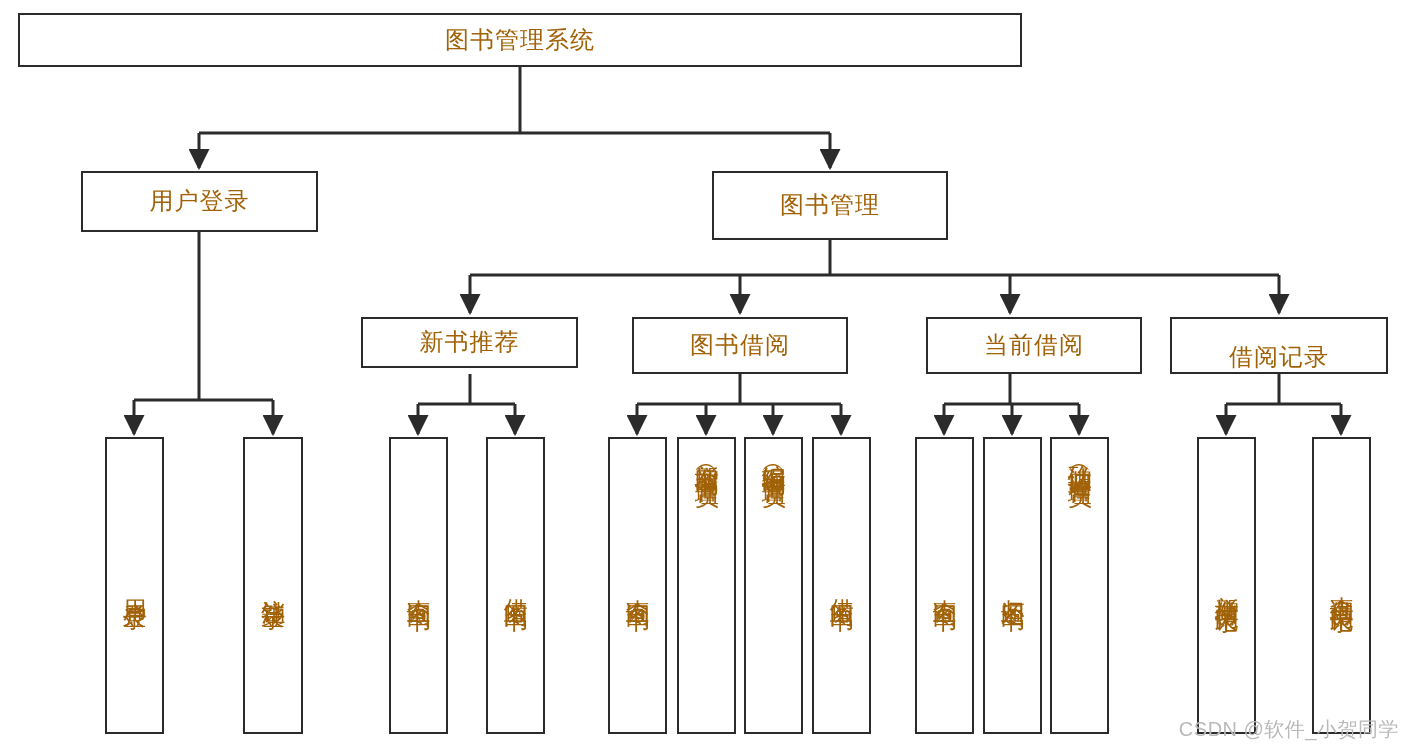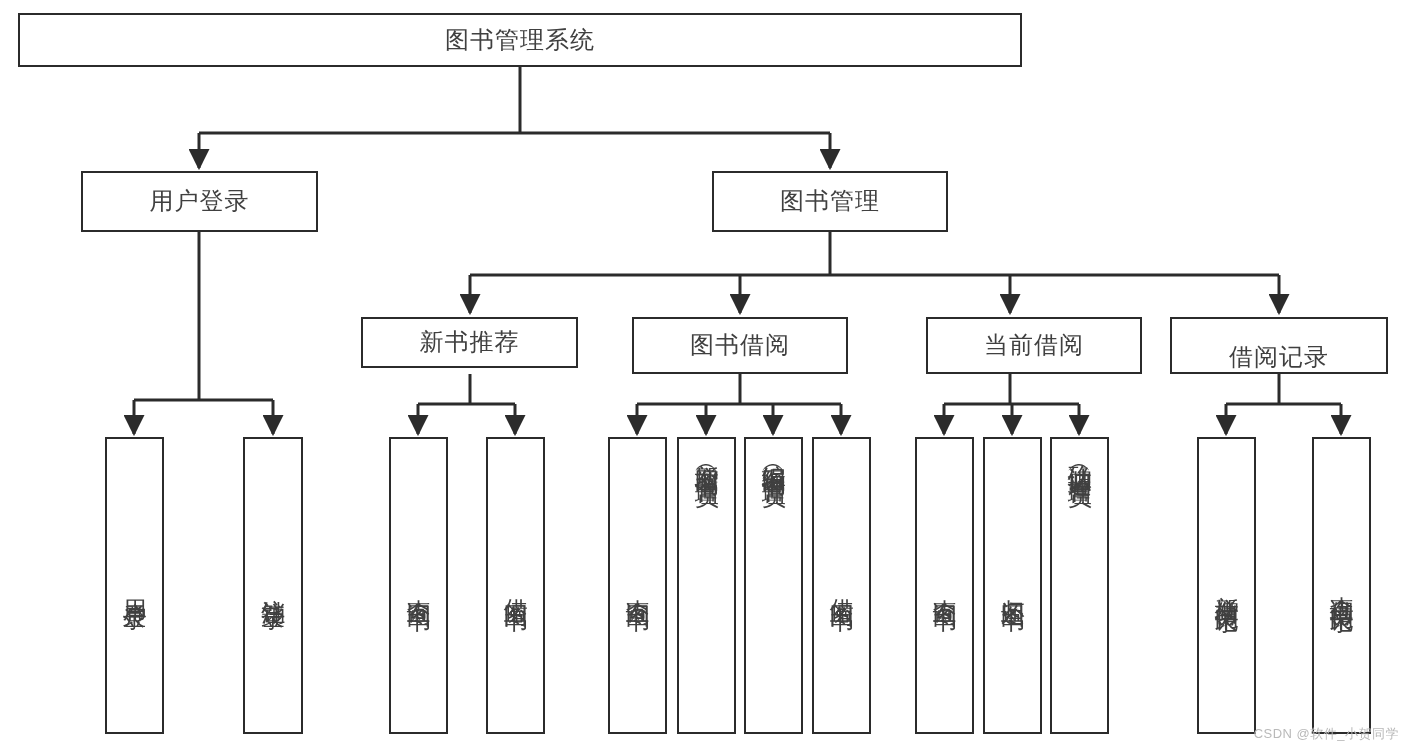--- a/index.html
+++ b/index.html
@@ -23,21 +23,21 @@
     left: 0;
     top: 0;
     width: 1405px;
     height: 747px;
   }
   .node {
     position: absolute;
     box-sizing: border-box;
     border: 2px solid #2b2b2b;
     background: #ffffff;
-    color: #404040;
+    color: #a16207;
     display: flex;
     align-items: center;
     justify-content: center;
     text-align: center;
     z-index: 2;
   }
   .node.horiz {
     font-size: 24px;
     line-height: 1.2;
     letter-spacing: 1px;
@@ -53,21 +53,21 @@
     align-items: center;
     justify-content: center;
   }
   .node.vert.topalign {
     justify-content: flex-start;
   }
   .watermark {
     position: absolute;
     right: 6px;
     bottom: 4px;
-    font-size: 13px;
+    font-size: 20px;
     color: #b9b9b9;
     white-space: nowrap;
     z-index: 5;
     letter-spacing: 0.5px;
   }
 </style>
 </head>
 <body>
 
 <div id="canvas">
@@ -122,21 +122,21 @@
     </g>
   </svg>
 
   <div class="node horiz" style="left:18px; top:13px; width:1004px; height:54px;">
     <span>图书管理系统</span>
   </div>
 
   <div class="node horiz" style="left:81px; top:171px; width:237px; height:61px;">
     <span>用户登录</span>
   </div>
-  <div class="node horiz" style="left:712px; top:171px; width:236px; height:61px;">
+  <div class="node horiz" style="left:712px; top:171px; width:236px; height:69px;">
     <span>图书管理</span>
   </div>
 
   <div class="node horiz" style="left:361px; top:317px; width:217px; height:51px;">
     <span>新书推荐</span>
   </div>
   <div class="node horiz" style="left:632px; top:317px; width:216px; height:57px;">
     <span>图书借阅</span>
   </div>
   <div class="node horiz" style="left:902px; top:317px; width:216px; height:57px;margin-left:24px;">

